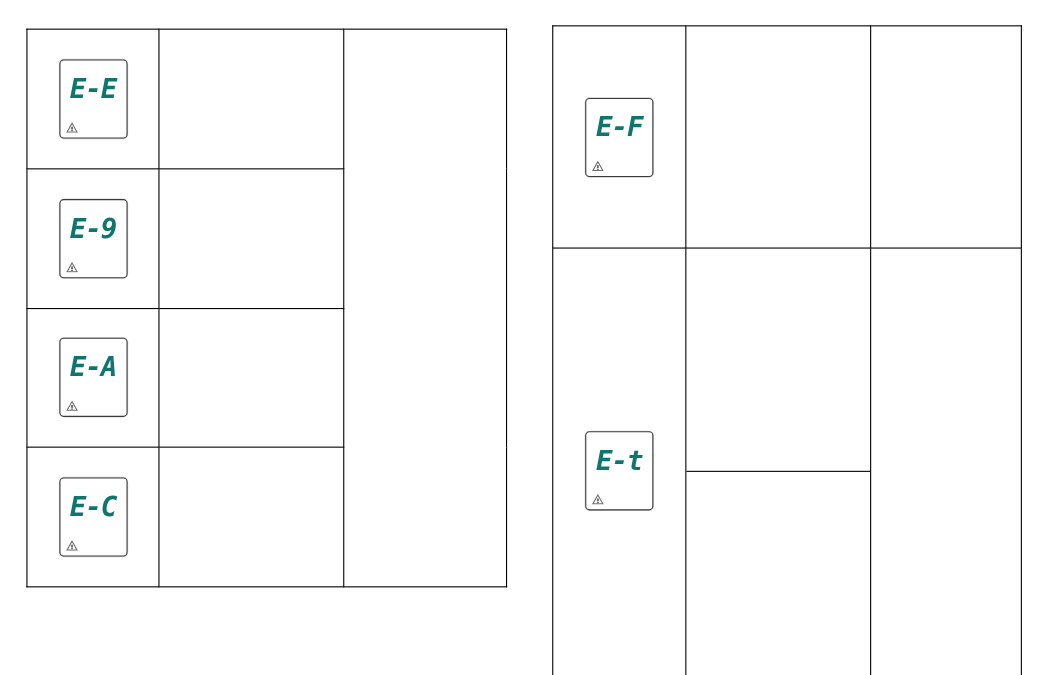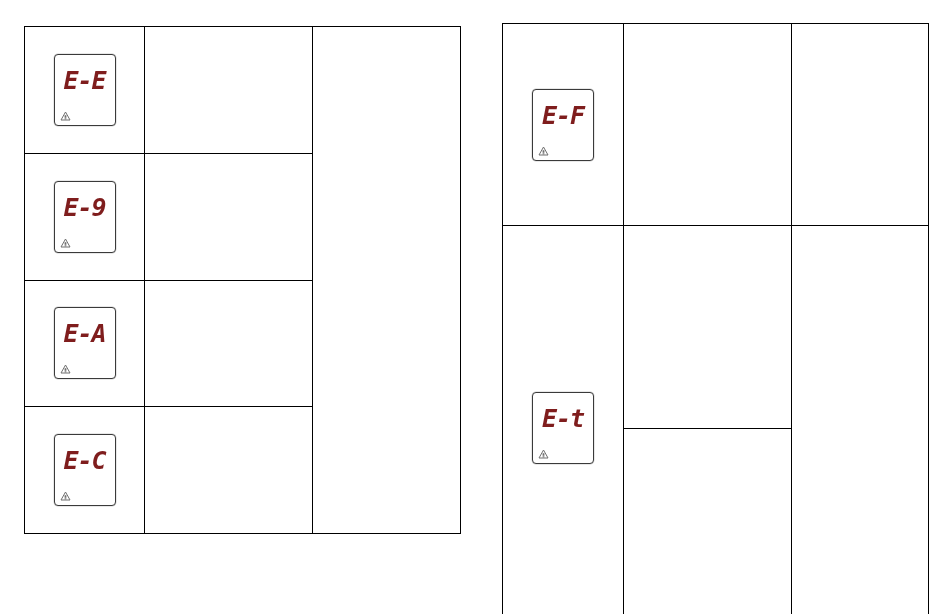--- a/index.html
+++ b/index.html
@@ -105,21 +105,21 @@
     position: absolute;
     left: 0;
     right: 0;
     top: 13px;
     text-align: center;
     font-family: "DejaVu Sans Mono", "Liberation Mono", monospace;
     font-size: 25px;
     font-weight: 700;
     font-style: italic;
     letter-spacing: -1px;
-    color: #7f1d1d;
+    color: #0f766e;
     line-height: 1;
     white-space: nowrap;
   }
   .lcd-warning-icon {
     position: absolute;
     left: 5px;
     bottom: 4px;
     width: 11px;
     height: 10px;
     display: block;

